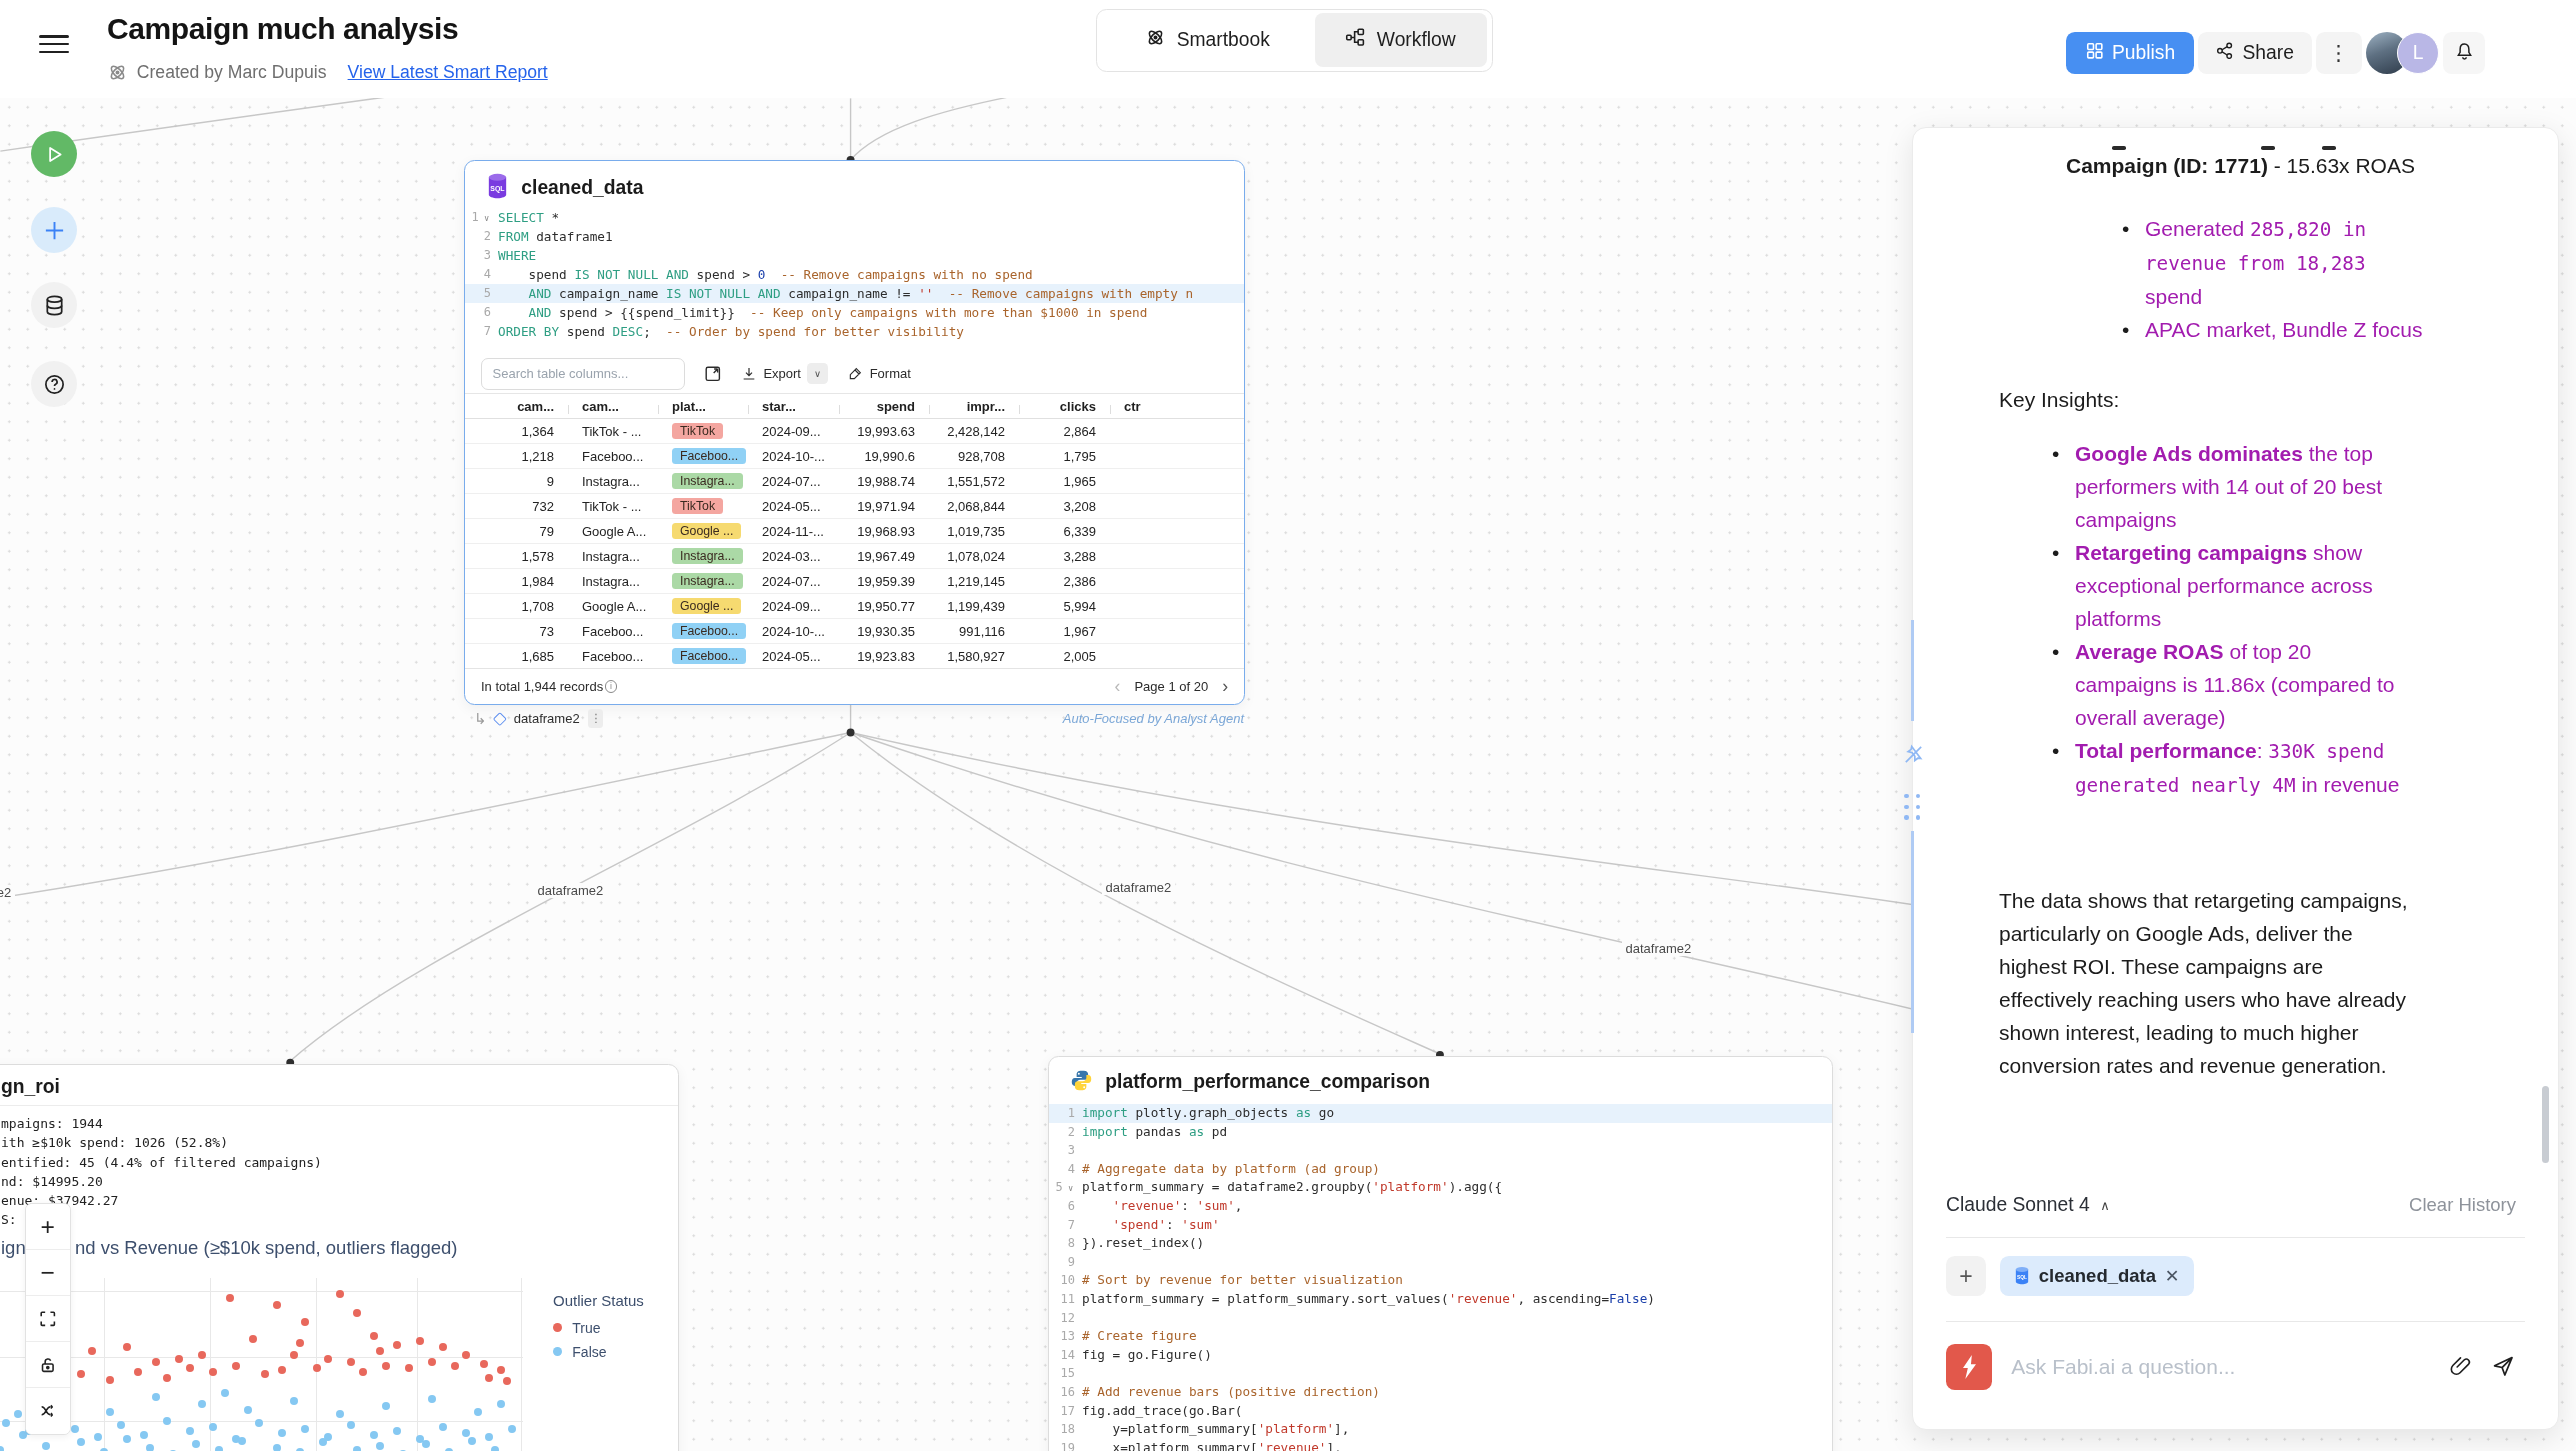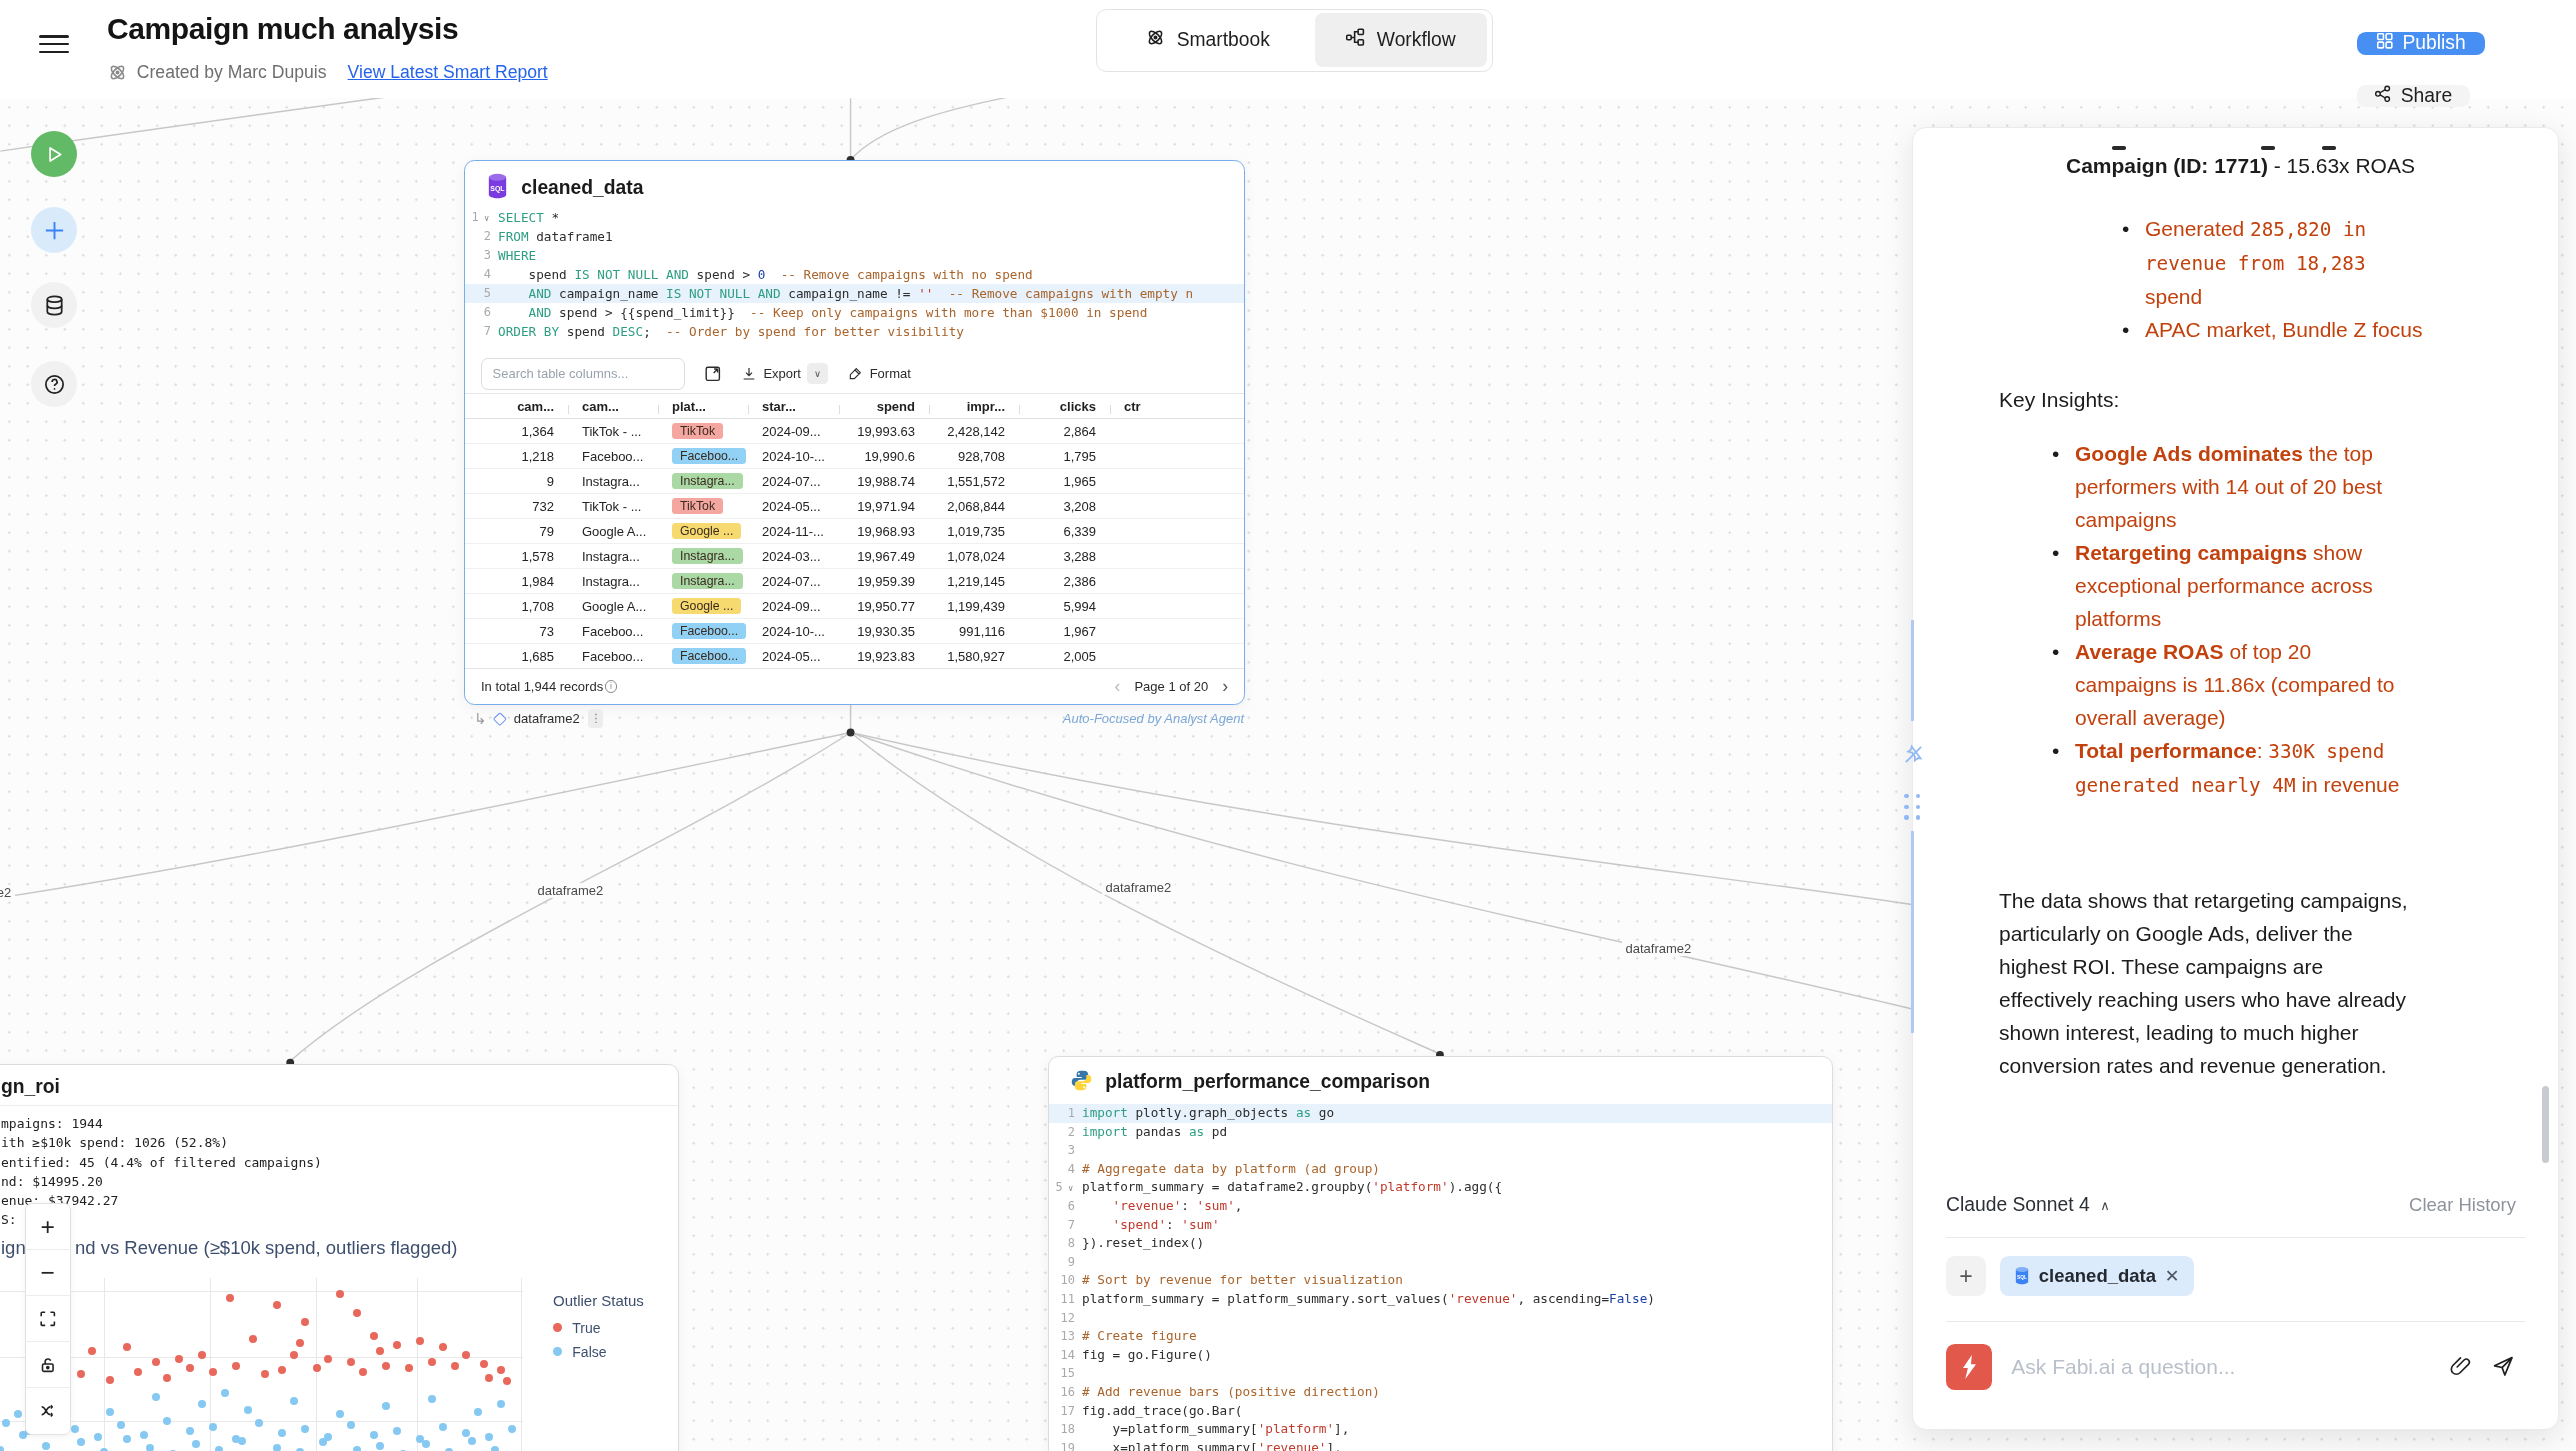--- a/index.html
+++ b/index.html
@@ -14,21 +14,21 @@
   .sub-row { position:absolute; left:107px; top:60px; height:24.6px; display:flex; align-items:center; gap:8.8px; }
   .sub-row .created { font-size:17.6px; color:#6F6F6F; }
   .sub-row a.report { font-size:17.6px; color:#2563EB; text-decoration:underline; margin-left:12.3px; cursor:pointer; }
   .icon-atom svg, .icon { display:block; }
 
   .mode-toggle { position:absolute; left:1096px; top:8.8px; width:397px; height:63px; border:1.3px solid #E3E3E3; border-radius:10.5px; background:#fff; display:flex; padding:3.5px; }
   .mode-btn { display:flex; align-items:center; justify-content:center; gap:10.5px; font-size:19.3px; color:#1E1E1E; border-radius:8px; cursor:pointer; }
   .mode-btn.smartbook { width:214px; background:#fff; }
   .mode-btn.workflow { width:172px; background:#EFEFEF; }
 
-  .top-right { position:absolute; right:91px; top:32px; height:42px; display:flex; align-items:flex-start; gap:30px;flex-direction:column; }
+  .top-right { position:absolute; right:91px; top:32px; height:42px; display:flex; align-items:center; gap:4px; }
   .btn-publish { height:42px; padding:0 19.3px; background:#478FF2; color:#fff; font-size:19.3px; border:none; border-radius:8.8px; display:flex; align-items:center; gap:8.8px; cursor:pointer; }
   .btn-share { height:42px; padding:0 17.6px; background:#F4F4F4; color:#1E1E1E; font-size:19.3px; border:none; border-radius:8.8px; display:flex; align-items:center; gap:8.8px; cursor:pointer; }
   .btn-dots { height:42px; width:46px; background:#F4F4F4; border:none; border-radius:8.8px; font-size:21px; color:#333; cursor:pointer; }
   .avatars { display:flex; align-items:center; }
   .avatar { width:42px; height:42px; border-radius:50%; }
   .avatar.photo { background:linear-gradient(160deg,#9FB3C4 0%,#5E7082 45%,#2E3B4A 100%); z-index:1; }
   .avatar.letter { background:#B9B7E6; color:#fff; font-size:19.3px; display:flex; align-items:center; justify-content:center; margin-left:-10.5px; border:1.8px solid #fff; z-index:2; }
   .btn-bell { height:42px; width:42px; background:#F6F6F6; border:none; border-radius:8.8px; cursor:pointer; display:flex; align-items:center; justify-content:center; }
 
   
@@ -109,21 +109,21 @@
   .cv-btn:last-child { border-bottom:none; }
   .cv-btn .plusminus { font-size:24.6px; font-weight:400; color:#222; }
 
   
   .panel { position:absolute; left:1912px; top:127px; width:647px; height:1303px; background:#fff; border:0.9px solid #EBEBEB; border-radius:14px; box-shadow:0 8.8px 30px rgba(0,0,0,0.10); z-index:50; }
   .panel-inner { position:absolute; inset:0; overflow:hidden; border-radius:14px; }
   .clip-marks span { position:absolute; top:17.6px; width:14px; height:4.4px; background:#2A2A2A; border-radius:1.8px; }
   .rp-heading { position:absolute; left:153px; top:26px; font-size:21px; color:#1C1C1C; white-space:nowrap; }
   .rp-heading b { font-weight:700; }
   .rp-ul { position:absolute; list-style:none; }
-  .rp-ul li { position:relative; font-size:21px; line-height:33px; color:#c2410c; padding-left:23px; }
+  .rp-ul li { position:relative; font-size:21px; line-height:33px; color:#a21caf; padding-left:23px; }
   .rp-ul li::before { content:"•"; position:absolute; left:0; top:0; font-size:21px; color:#1C1C1C; }
   .rp-ul .code, .rp-p .code { font-family:"DejaVu Sans Mono",monospace; font-size:19.3px; }
   .ul-top { left:209px; top:84px; width:283px; }
   .ul-top li.nowrap { white-space:nowrap; }
   .rp-key { position:absolute; left:86px; top:260px; font-size:21px; color:#1C1C1C; }
   .ul-insights { left:139px; top:309px; width:348px; }
   .rp-p { position:absolute; left:86px; top:756px; width:420px; font-size:21px; line-height:33px; color:#1C1C1C; }
   .rp-model-row { position:absolute; left:33px; right:42px; top:1061px; height:32px; display:flex; align-items:center; }
   .model-name { font-size:19.3px; color:#2B2F36; display:flex; align-items:center; gap:10.5px; cursor:pointer; }
   .model-name .chev { font-size:13px; color:#444; }

